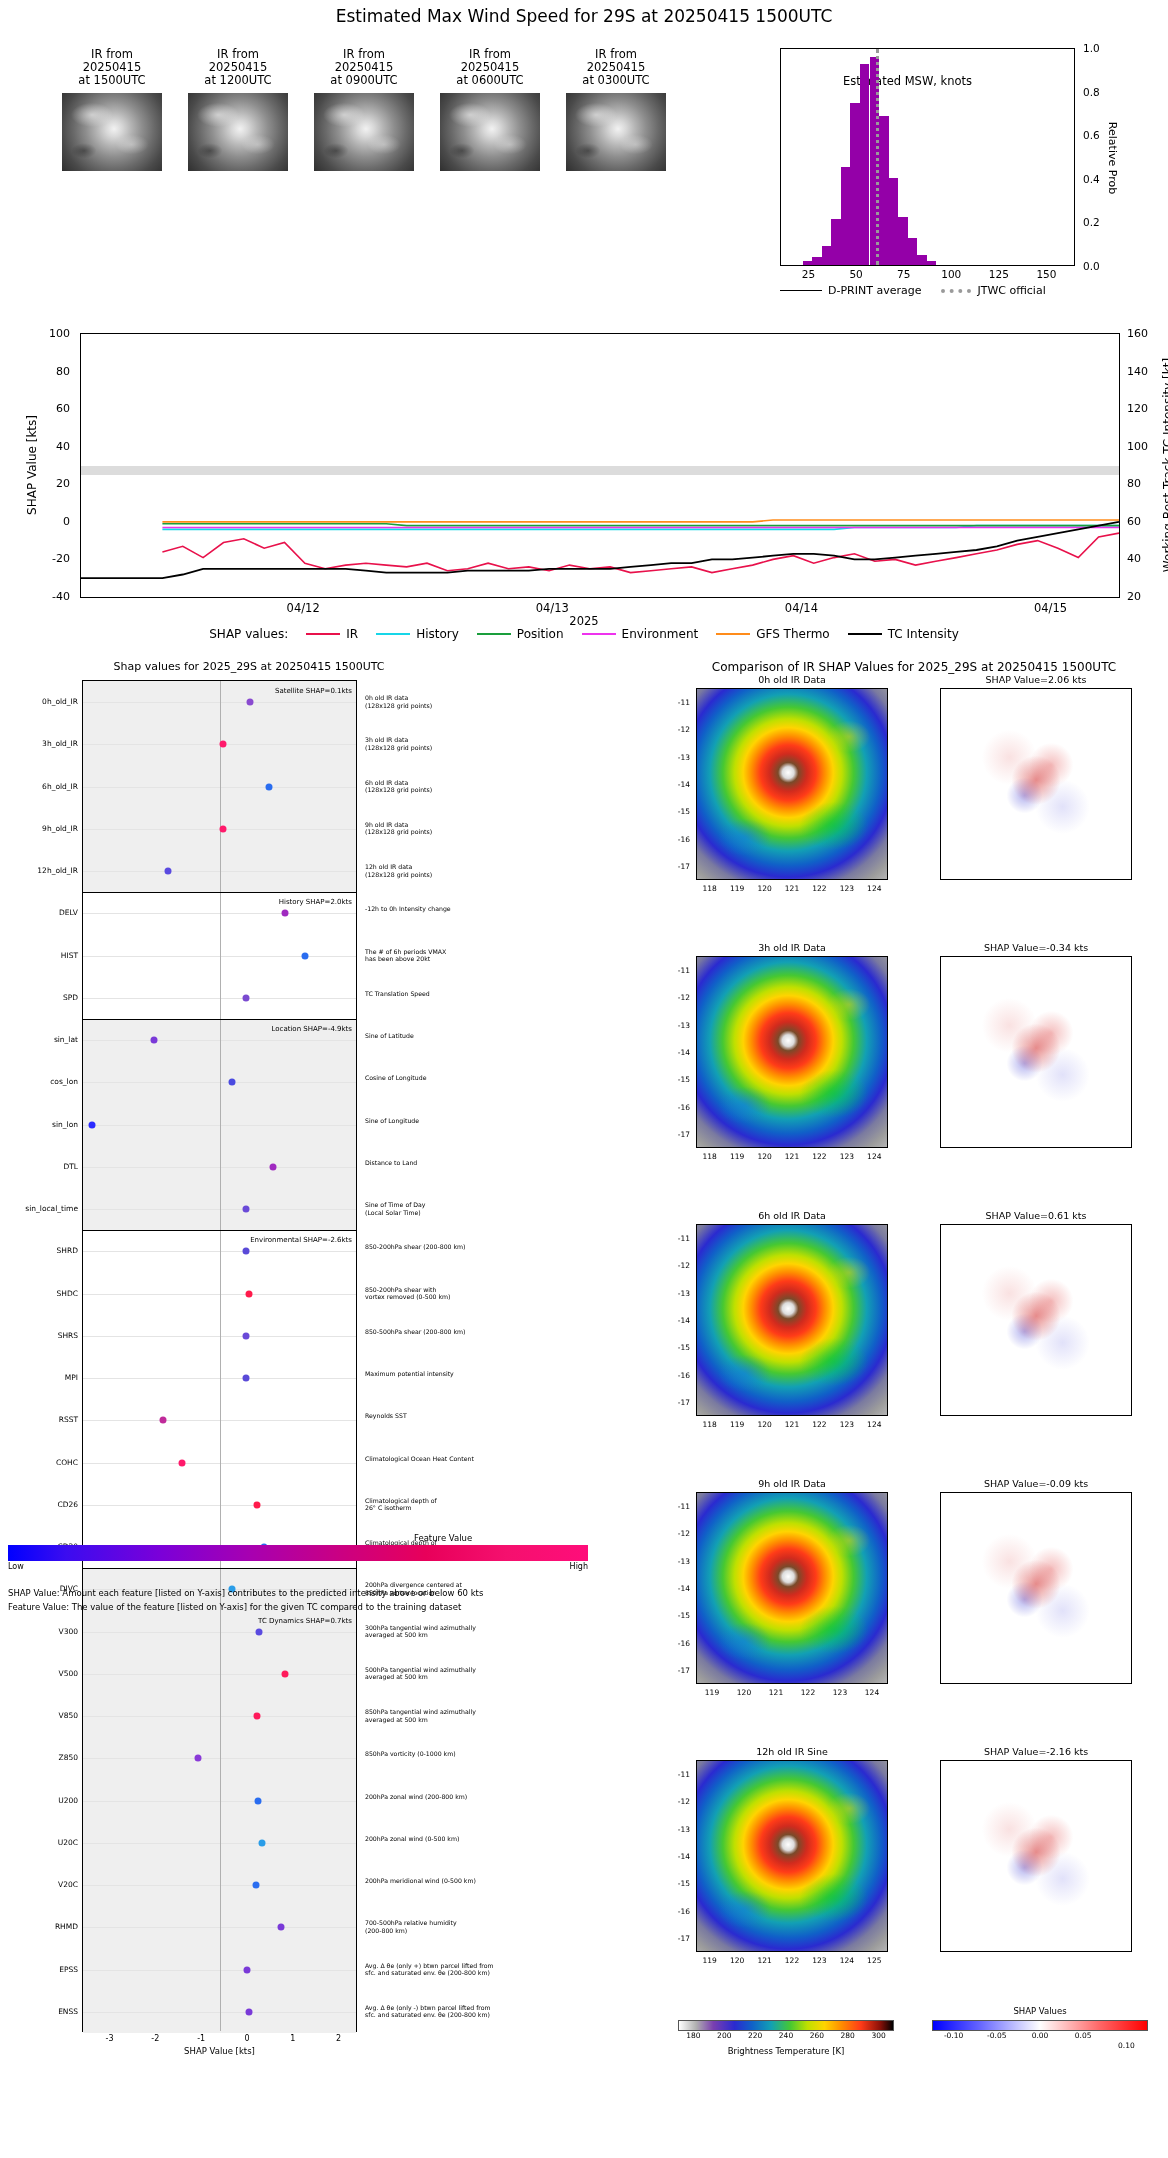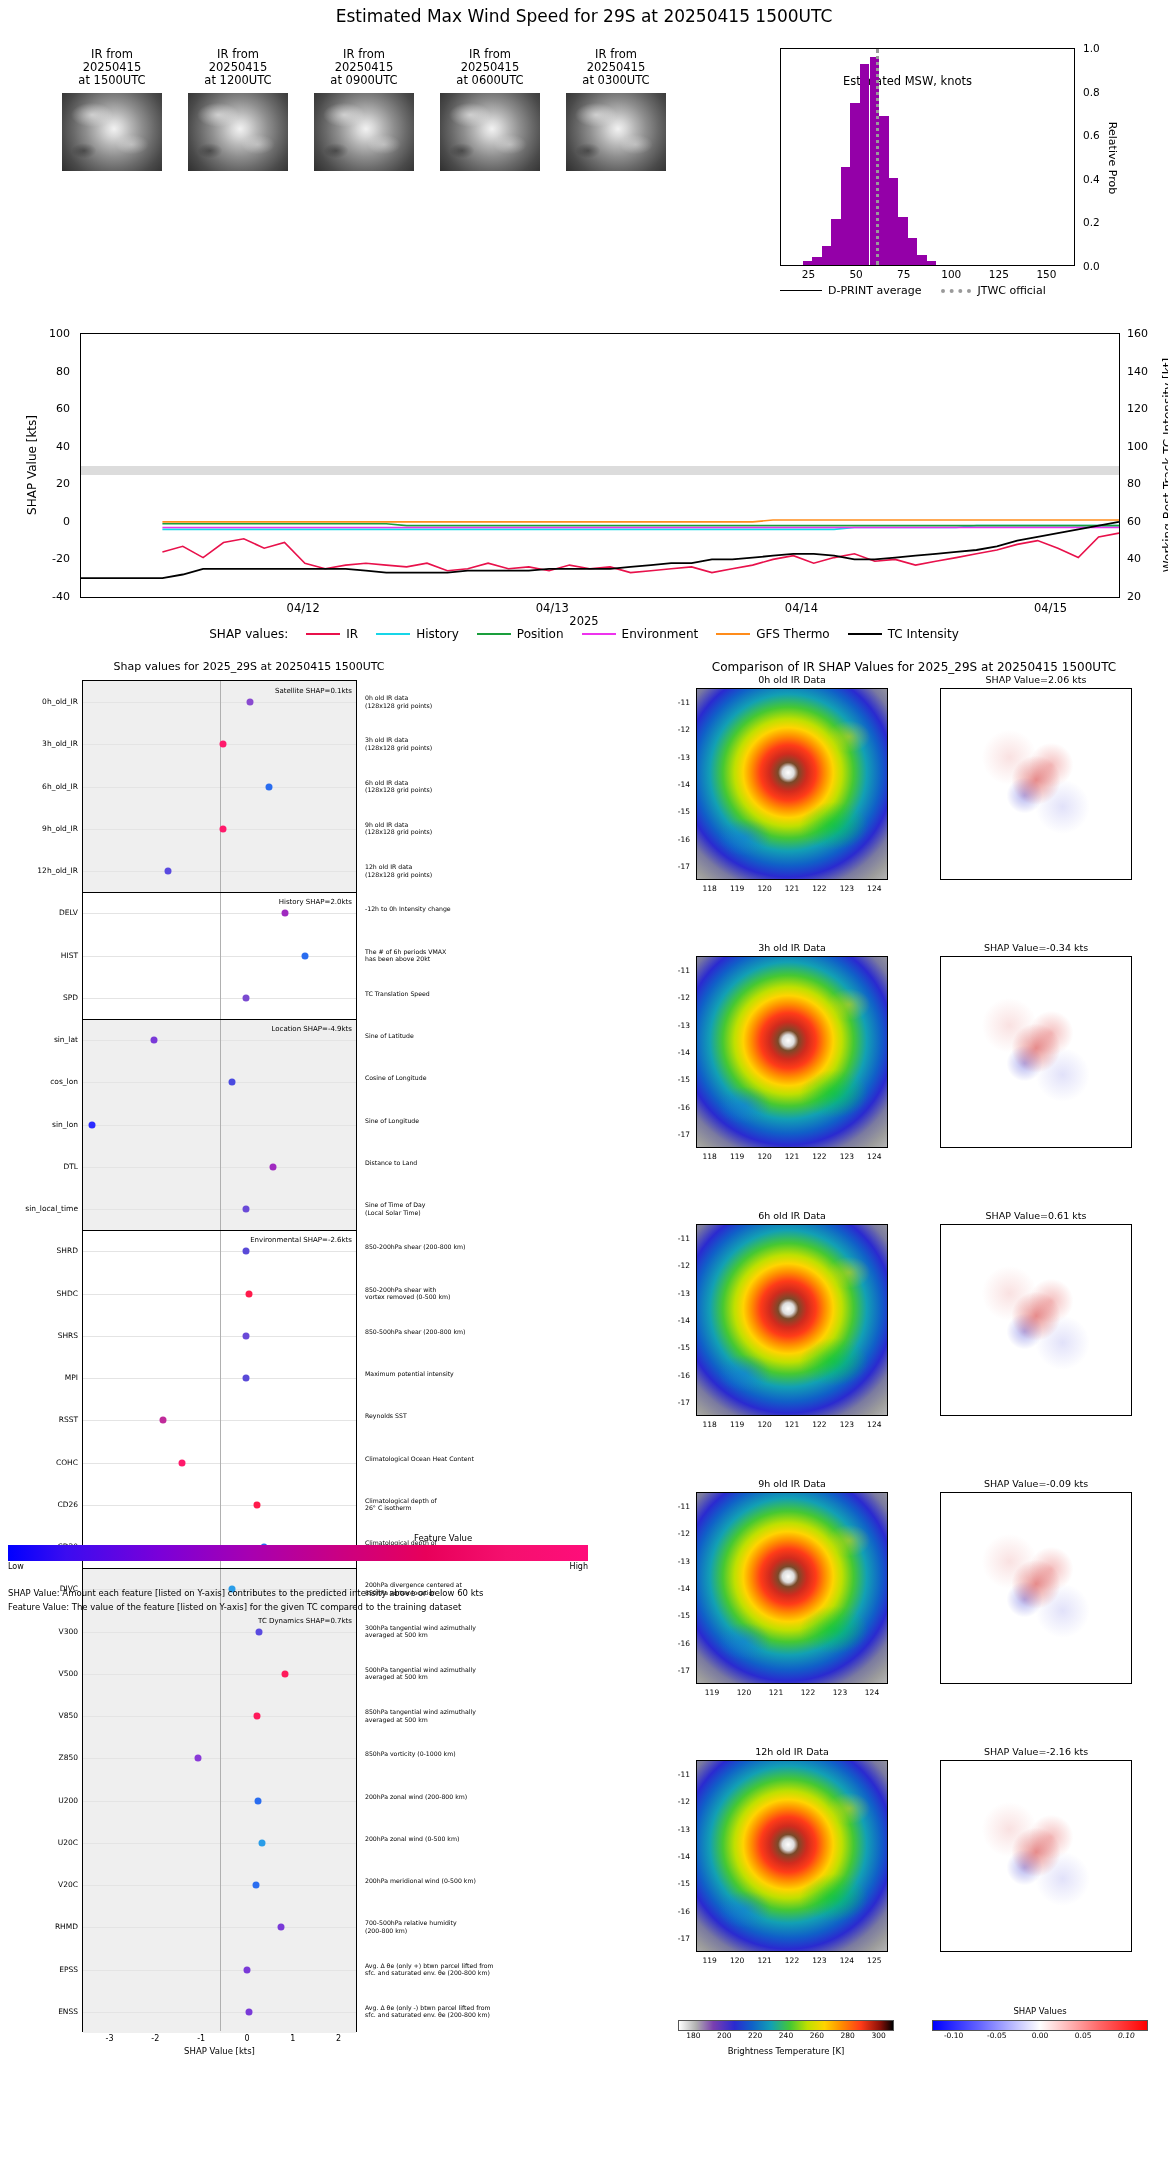--- a/index.html
+++ b/index.html
@@ -626,21 +626,21 @@
           <span style="top: 13.7143px; position: absolute; right: 2px;">-11</span>
           <span style="top: 41.1429px; position: absolute; right: 2px;">-12</span>
           <span style="top: 68.5714px; position: absolute; right: 2px;">-13</span>
           <span style="top: 96px; position: absolute; right: 2px;">-14</span>
           <span style="top: 123.429px; position: absolute; right: 2px;">-15</span>
           <span style="top: 150.857px; position: absolute; right: 2px;">-16</span>
           <span style="top: 178.286px; position: absolute; right: 2px;">-17</span>
         </div>
       </div>
       <div class="cmp-row" style="top: 1086px;">
-        <div class="cmp-sub" style="left: 36px; top: 0px; width: 192px;">12h old IR Data</div>
+        <div class="cmp-sub" style="left: 36px; top: 0px; width: 192px;">12h old IR Sine</div>
         <div class="cmp-sub" style="left: 280px; top: 0px; width: 192px;">SHAP Value=-2.16 kts</div>
         <div class="cmp-img" style="left: 36px; top: 14px;">
           <div class="ir-color"></div>
         </div>
         <div class="shap-img" style="left: 280px; top: 14px;">
           <div class="shap-noise"></div>
         </div>
         <div class="cmp-axis-x" style="left: 36px; top: 210px;">
           <span style="left: 13.7143px;">119</span>
           <span style="left: 41.1429px;">120</span>
@@ -675,17 +675,17 @@
       </div>
     <div class="cb-cap" style="top:26px;">Brightness Temperature [K]</div>
   </div>
   <div class="sv-cbar-wrap">
     <div class="sv-cbar"></div>
     <div id="svTicks" style="position:relative;height:12px;width:216px;">
         <span class="cb-lbl" style="left: 21.6px; position: absolute; top: 0px;">-0.10</span>
         <span class="cb-lbl" style="left: 64.8px; position: absolute; top: 0px;">-0.05</span>
         <span class="cb-lbl" style="left: 108px; position: absolute; top: 0px;">0.00</span>
         <span class="cb-lbl" style="left: 151.2px; position: absolute; top: 0px;">0.05</span>
-        <span class="cb-lbl" style="left: 194.4px; position: absolute; top: 0px; font-style: italic;">0.10</span>
+        <span class="cb-lbl" style="left: 194.4px; position: absolute; top: 10px;">0.10</span>
       </div>
     <div class="cb-cap" style="top:-14px;">SHAP Values</div>
   </div>
 </div>
 
 </body></html>

